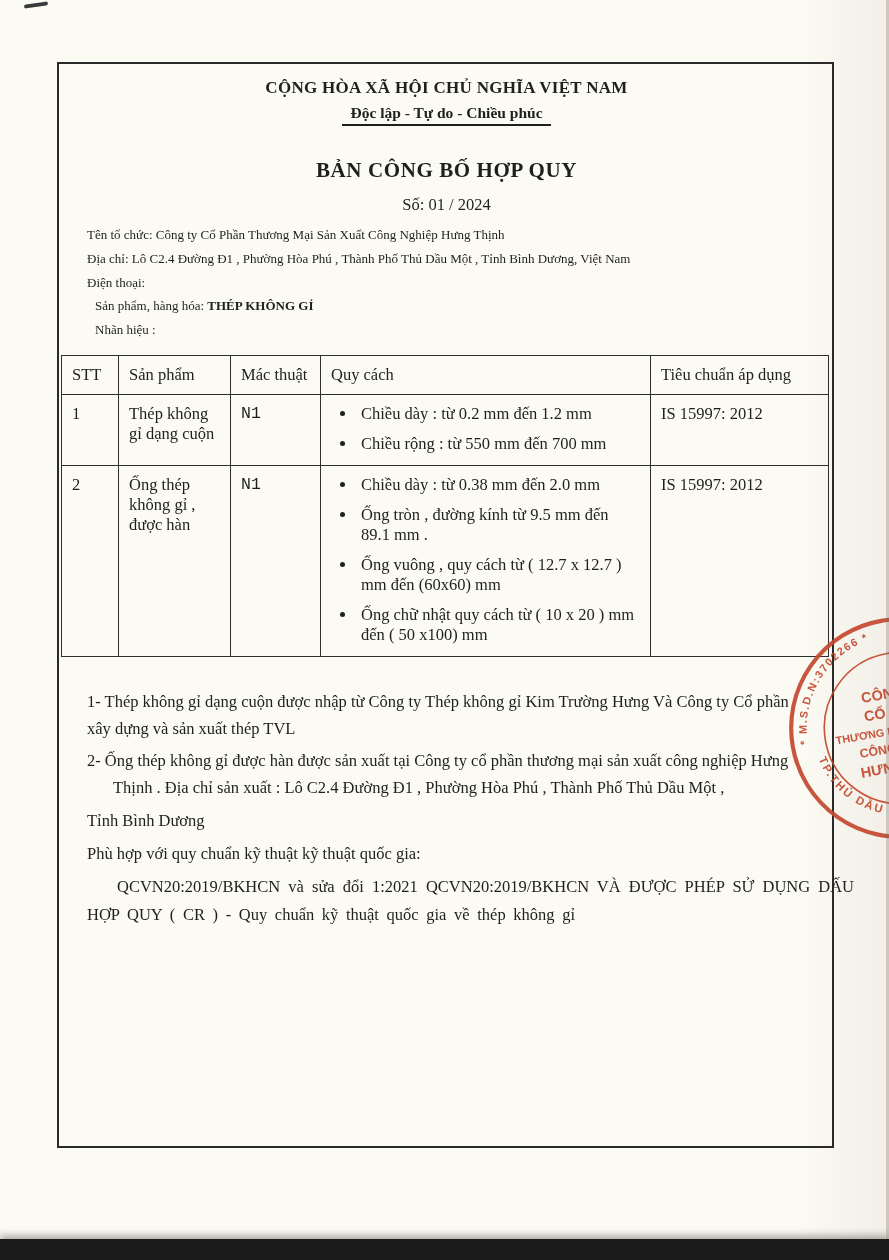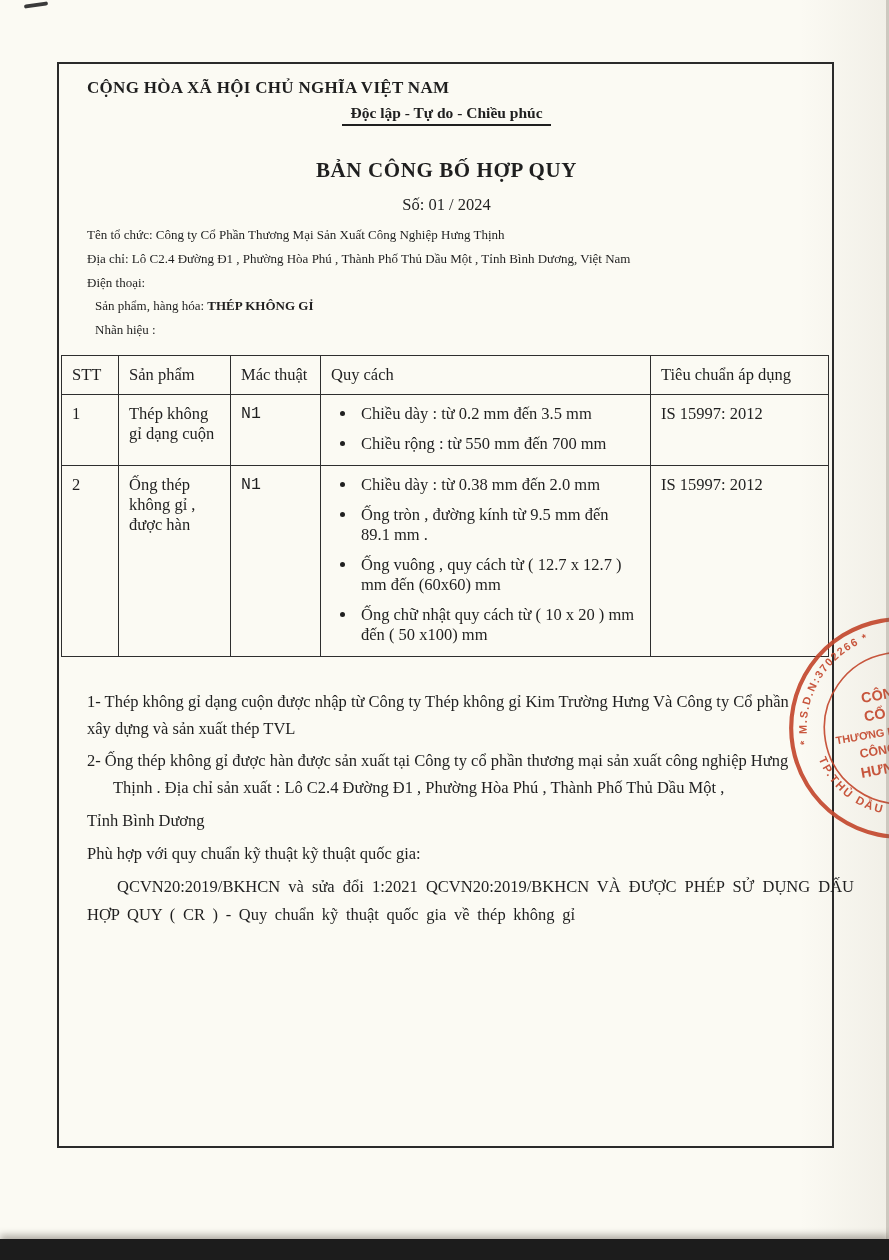--- a/index.html
+++ b/index.html
@@ -6,21 +6,21 @@
   .page {
     position:relative; width:889px; height:1260px; margin:0 auto;
     background:linear-gradient(90deg,#fbfaf3 0%, #fbfaf3 90%, #f1efe7 100%);
     overflow:hidden; font-family:"Liberation Serif","DejaVu Serif",serif;
     color:#1f1f1f;
   }
   .frame {
     position:absolute; left:57px; top:62px; width:777px; height:1086px;
     border:2px solid #2a2a2a; box-sizing:border-box; padding:14px 26px 0 28px;
   }
-  .nation { font-weight:bold; font-size:17px; letter-spacing:.3px; }
+  .nation { text-align:center; font-weight:bold; font-size:17px; letter-spacing:.3px; }
   .motto-wrap { text-align:center; margin-top:6px; }
   .motto { display:inline-block; font-weight:bold; font-size:15.5px;
     border-bottom:2px solid #1f1f1f; padding:0 8px 2px; }
   .doc-title { text-align:center; font-weight:bold; font-size:21px; margin-top:32px; letter-spacing:.6px; }
   .doc-number { text-align:center; font-size:16.5px; margin-top:12px; }
   .info { font-size:13px; line-height:1.6; margin-top:10px; }
   .info p { margin:3px 0; }
   .indent-sm { padding-left:8px; }
   .bold { font-weight:bold; }
 
@@ -97,21 +97,21 @@
         <th>Mác thuật</th>
         <th>Quy cách</th>
         <th>Tiêu chuẩn áp dụng</th>
       </tr>
       <tr>
         <td class="stt-cell">1</td>
         <td class="sp-cell">Thép không gỉ dạng cuộn</td>
         <td class="mac-cell">N1</td>
         <td>
           <ul class="qc">
-            <li>Chiều dày : từ 0.2 mm đến 3.5 mm</li>
+            <li>Chiều dày : từ 0.2 mm đến 1.2 mm</li>
             <li>Chiều rộng : từ 550 mm đến 700 mm</li>
           </ul>
         </td>
         <td>IS 15997: 2012</td>
       </tr>
       <tr>
         <td class="stt-cell">2</td>
         <td class="sp-cell">Ống thép không gỉ , được hàn</td>
         <td class="mac-cell">N1</td>
         <td>

